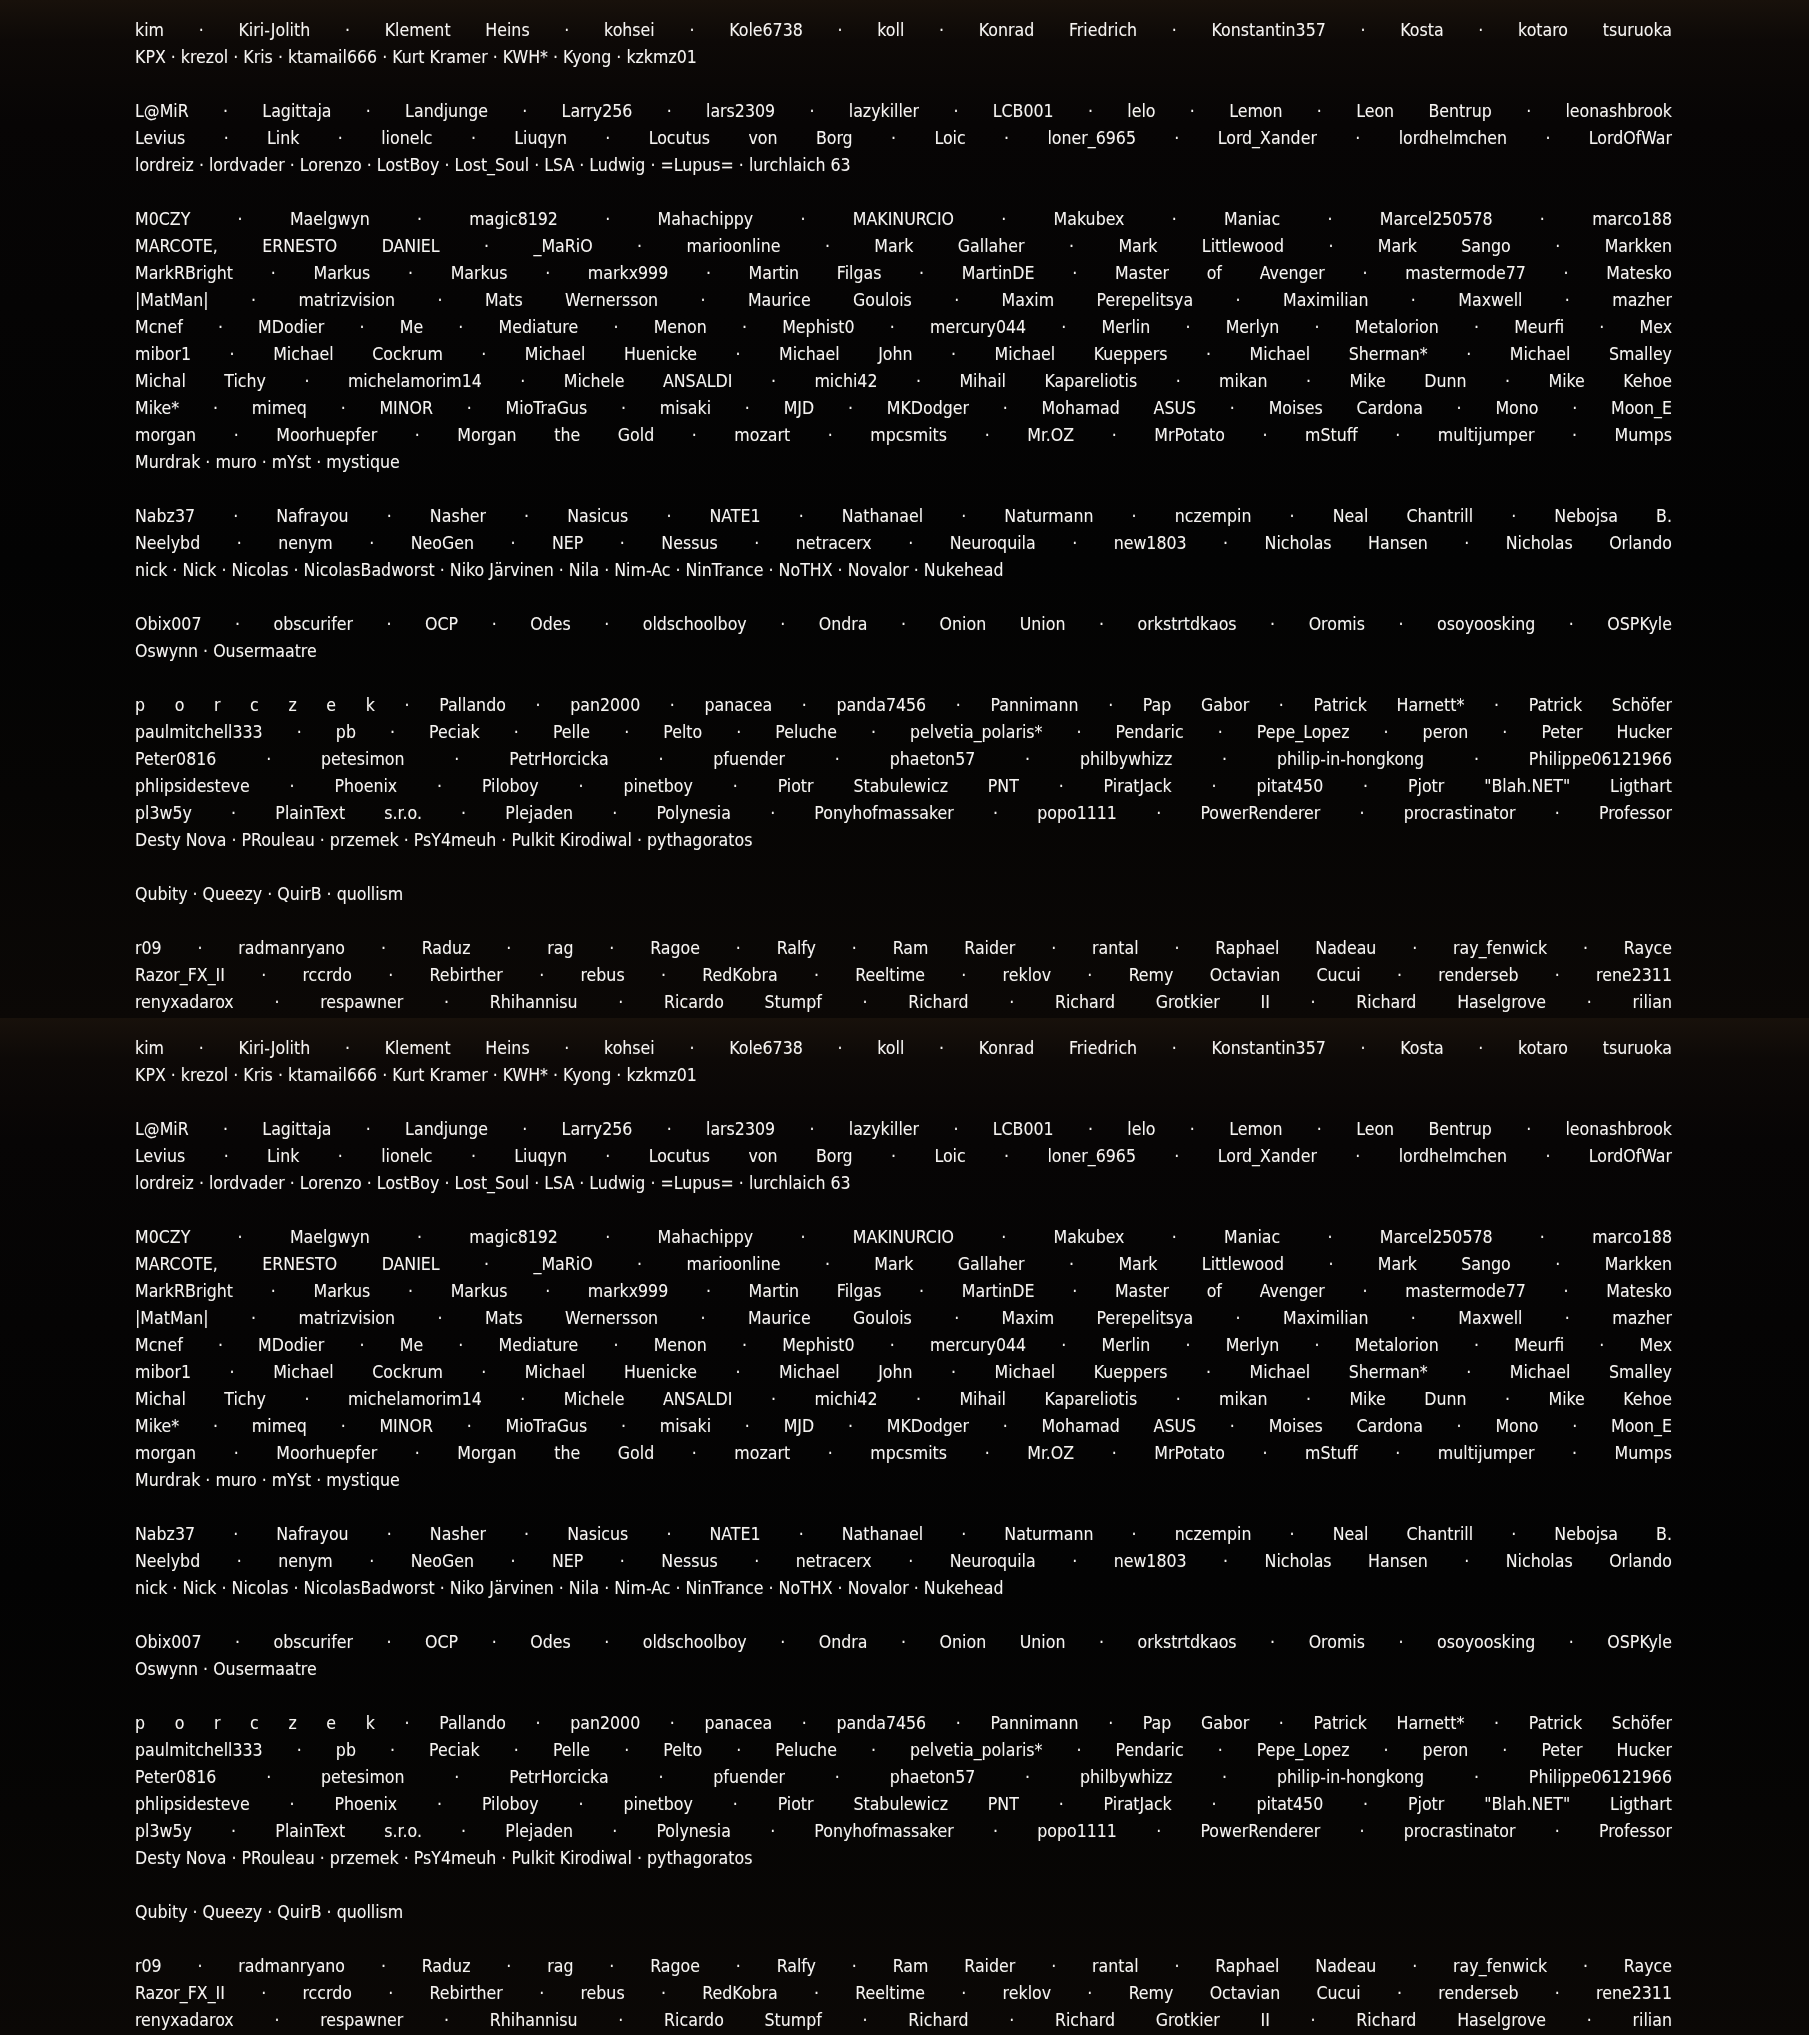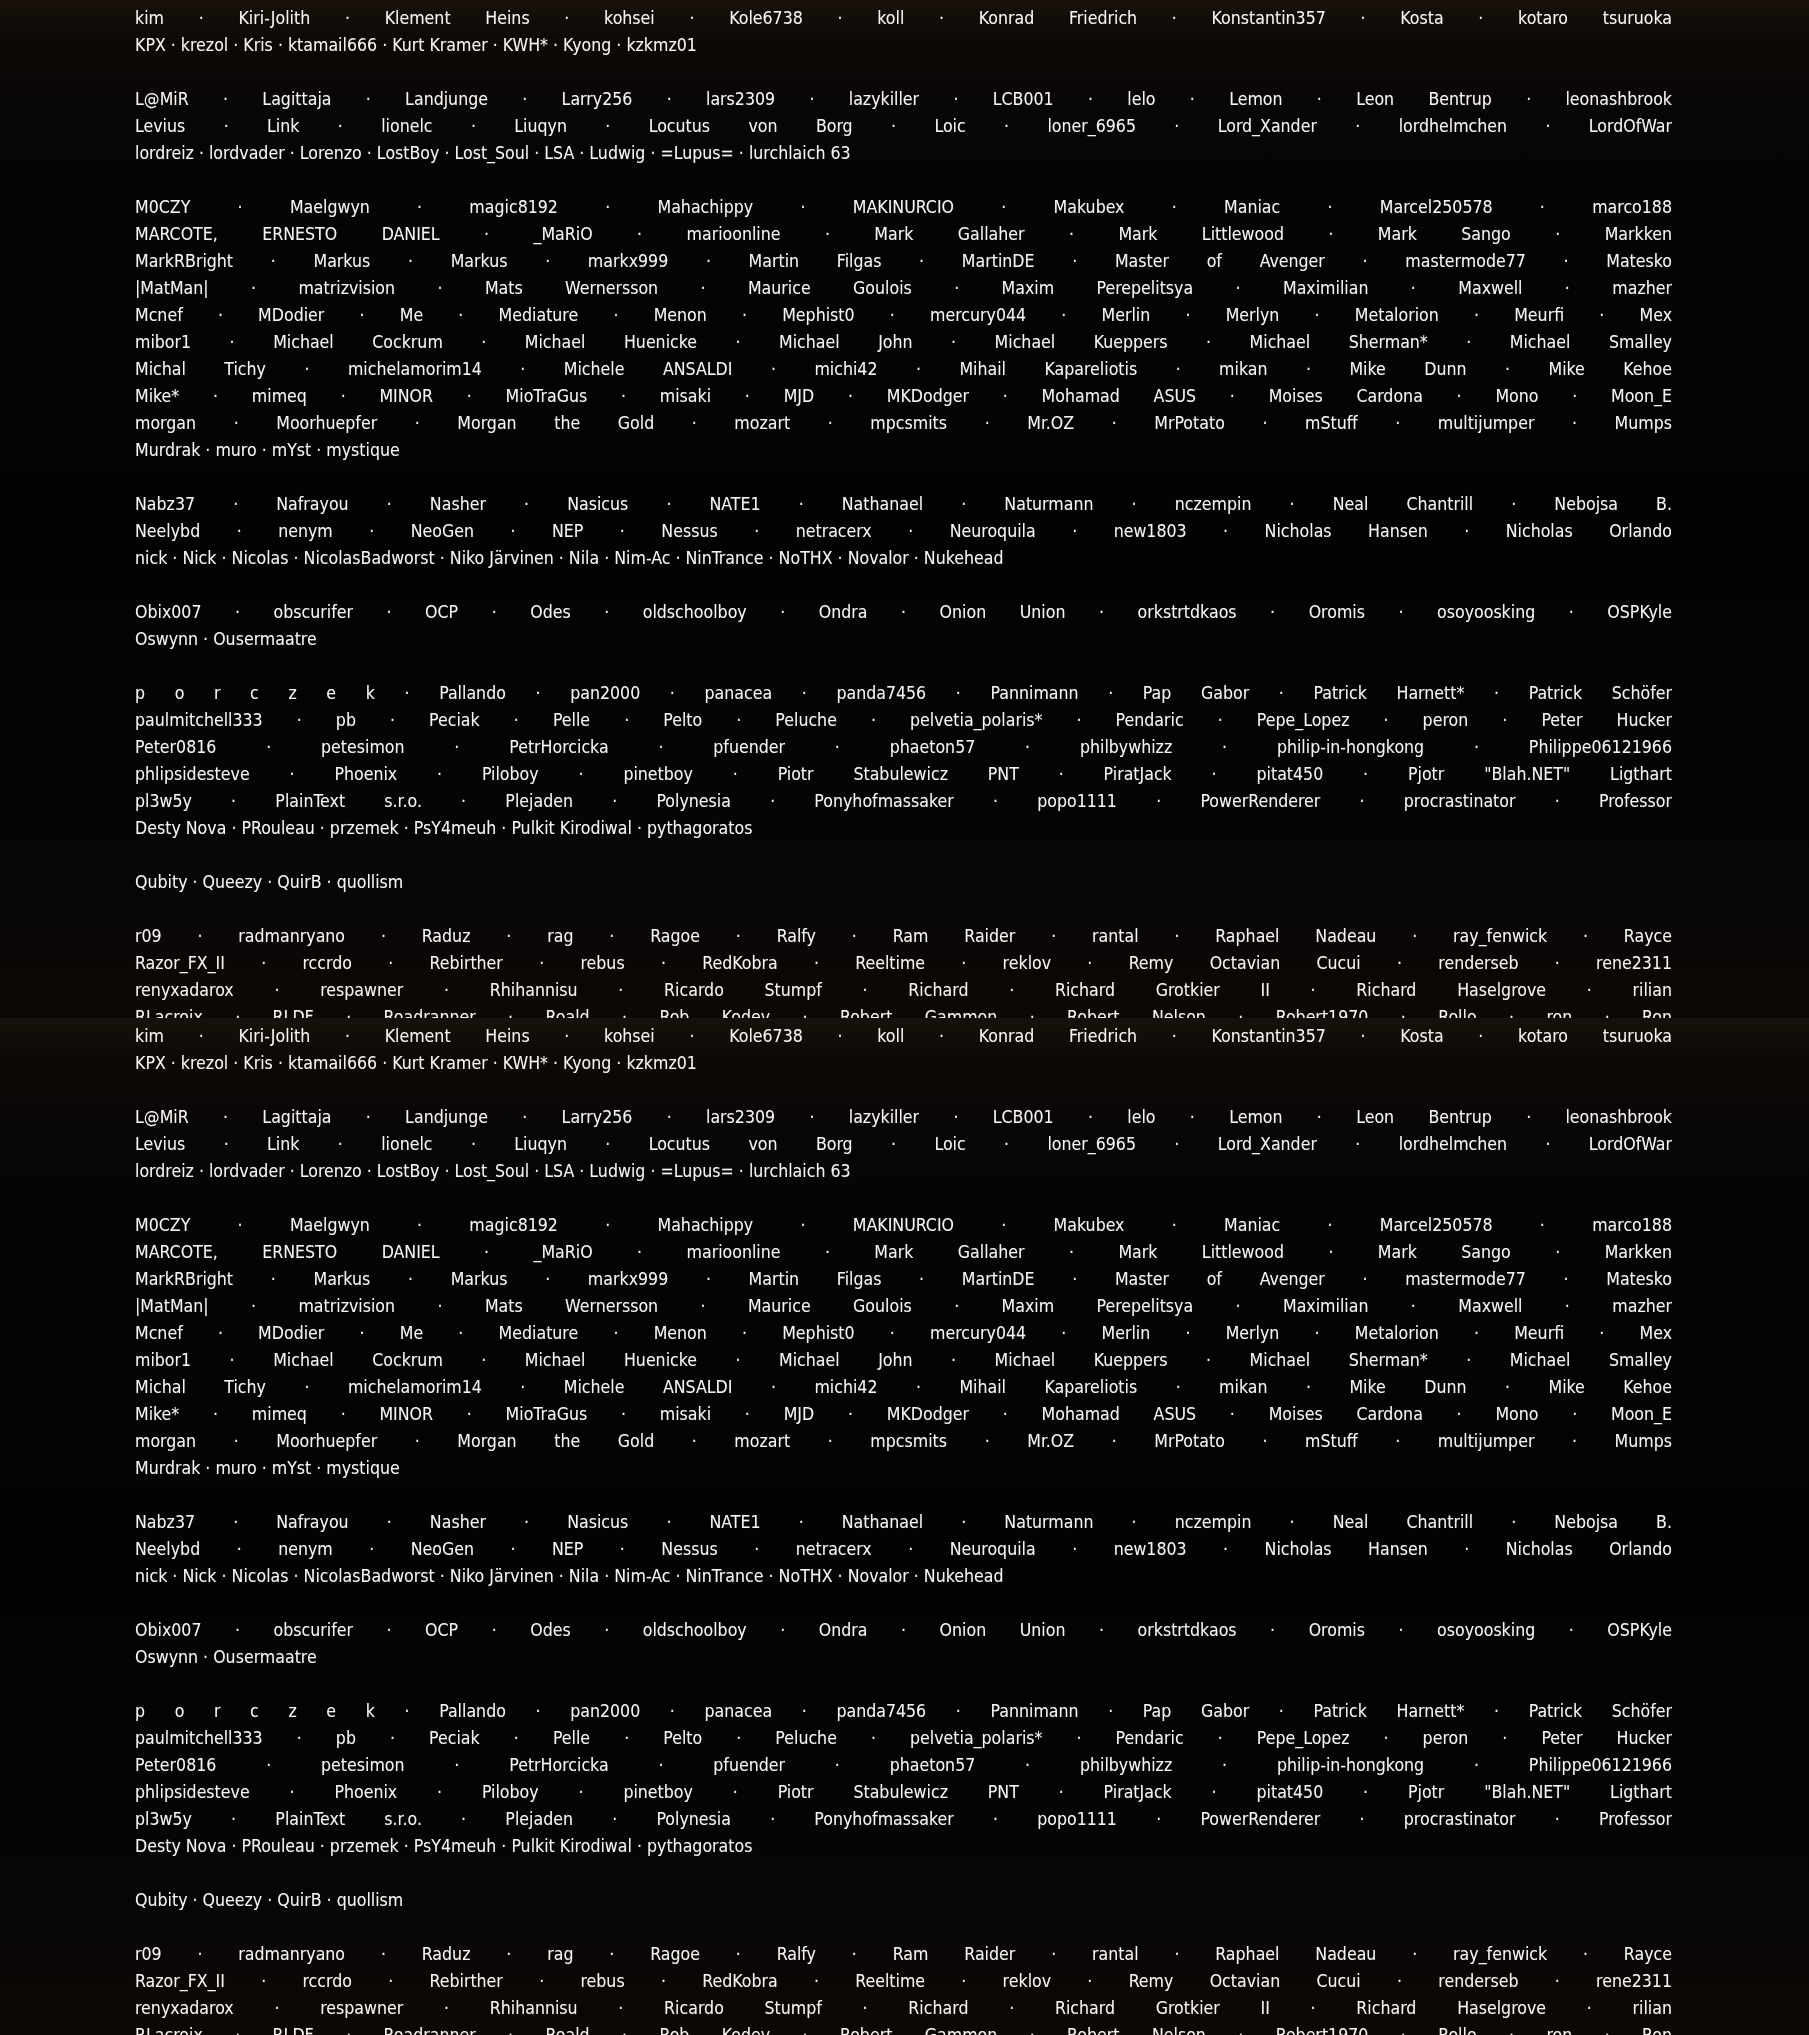--- a/index.html
+++ b/index.html
@@ -30,21 +30,21 @@
       #070505 12%,
       #050404 30%,
       #030303 55%,
       #060504 78%,
       #0b0806 100%);
   }
   .tile-content {
     padding: 4.5px 137px 0 135px;
   }
   .paragraph {
-    margin: 0 0 27px 0;
+    margin: 12px 0 27px 0;
   }
   .line {
     font-size: 17.6px;
     line-height: 27px;
     color: #f6f4f2;
     font-stretch: condensed;
     text-align: justify;
     text-align-last: justify;
     text-justify: inter-word;
     text-shadow: 0 0 0.9px rgba(246, 244, 242, 0.28);

